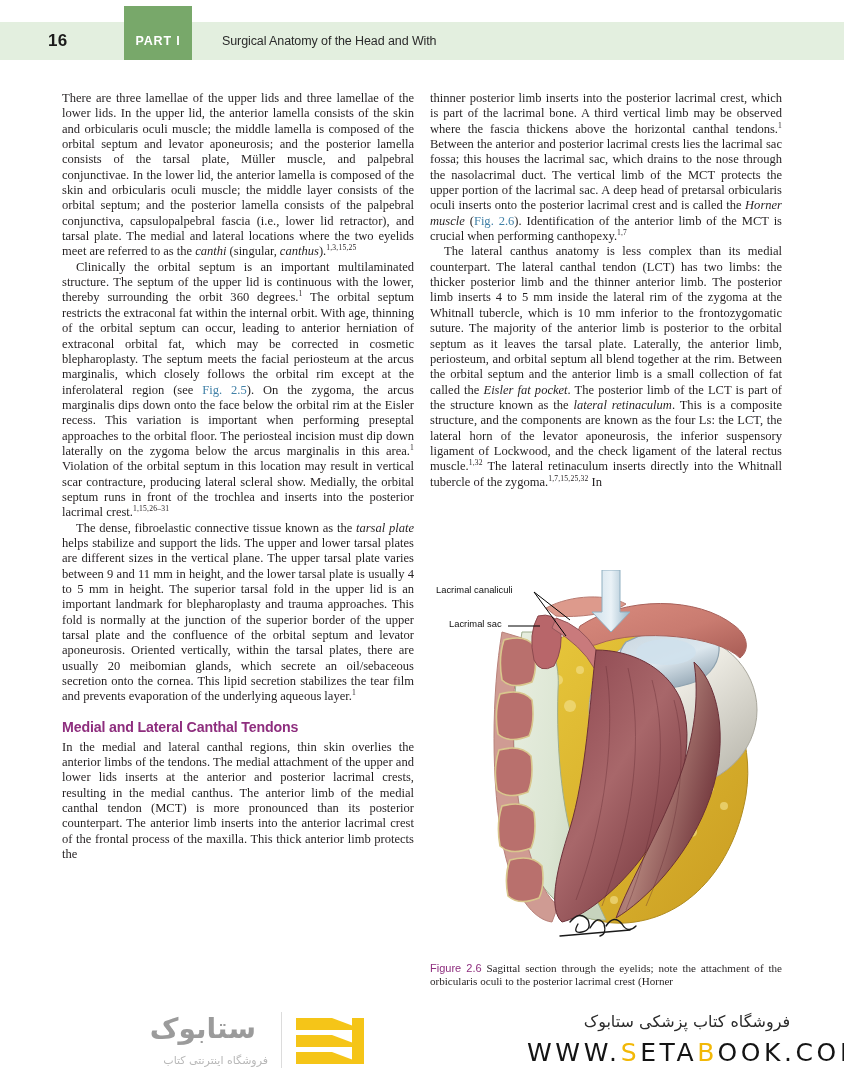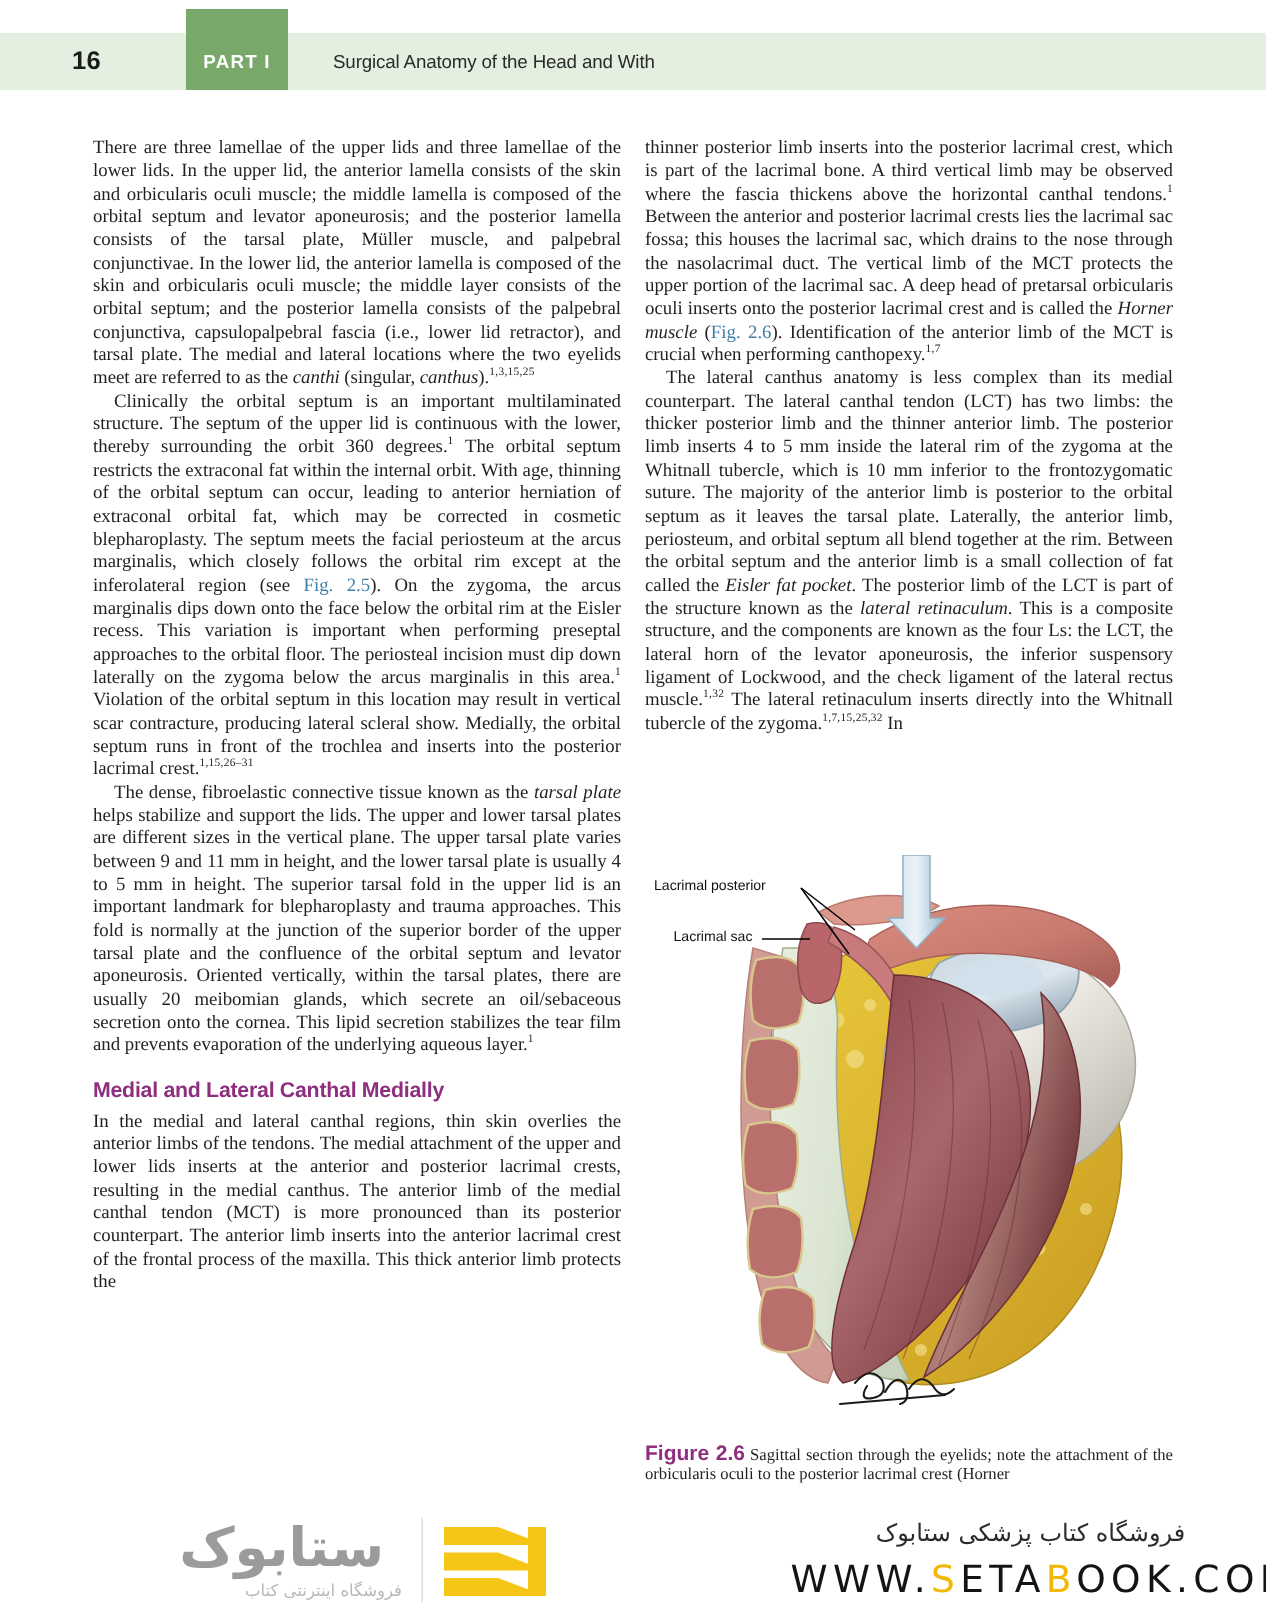--- a/index.html
+++ b/index.html
@@ -73,33 +73,33 @@
   }
   .lbl-canaliculi{left:6px;top:14px;}
   .lbl-sac{left:19px;top:48px;}
 
   .figcap{
     position:absolute;left:430px;top:962px;width:352px;
     font-size:11.1px;line-height:13.4px;text-align:justify;color:#231f20;
   }
   .figcap .fignum{
     font-family:"Liberation Sans", sans-serif;
-    font-weight:bold;color:#8e2e7e;font-size:14px;
+    font-weight:normal;color:#8e2e7e;font-size:11px;
   }
 
   
   .banner{
     position:absolute;left:0;top:1000px;width:844px;height:80px;
     background:#ffffff;
   }
   .logo-wrap{position:absolute;left:68px;top:8px;width:300px;height:66px;}
   .logo-word{
     position:absolute;right:112px;top:4px;
     font-family:"DejaVu Sans", sans-serif;
-    font-size:36px;font-weight:bold;color:#9b9b9b;
+    font-size:28px;font-weight:bold;color:#9b9b9b;
     direction:rtl;letter-spacing:-2px;
   }
   .logo-sub{
     position:absolute;right:100px;top:46px;
     font-family:"DejaVu Sans", sans-serif;
     font-size:11px;color:#b8b8b8;direction:rtl;
   }
   .logo-divider{
     position:absolute;right:86px;top:4px;width:1px;height:56px;background:#dcdcdc;
   }
@@ -128,21 +128,21 @@
   </div>
   <div class="rhtitle">Surgical Anatomy of the Head and With</div>
 </div>
 
 <div class="col col-left">
   <div id="left-body">
       <p><span>There are three lamellae of the upper lids and three lamellae of the lower lids. In the upper lid, the anterior lamella consists of the skin and orbicularis oculi muscle; the middle lamella is composed of the orbital septum and levator aponeurosis; and the posterior lamella consists of the tarsal plate, Müller muscle, and palpebral conjunctivae. In the lower lid, the anterior lamella is composed of the skin and orbicularis oculi muscle; the middle layer consists of the orbital septum; and the posterior lamella consists of the palpebral conjunctiva, capsulopalpebral fascia (i.e., lower lid retractor), and tarsal plate. The medial and lateral locations where the two eyelids meet are referred to as the </span><i>canthi</i><span> (singular, </span><i>canthus</i><span>).</span><sup class="ref">1,3,15,25</sup></p>
       <p class="ind"><span>Clinically the orbital septum is an important multilaminated structure. The septum of the upper lid is continuous with the lower, thereby surrounding the orbit 360 degrees.</span><sup class="ref">1</sup><span> The orbital septum restricts the extraconal fat within the internal orbit. With age, thinning of the orbital septum can occur, leading to anterior herniation of extraconal orbital fat, which may be corrected in cosmetic blepharoplasty. The septum meets the facial periosteum at the arcus marginalis, which closely follows the orbital rim except at the inferolateral region (see </span><span class="xref">Fig. 2.5</span><span>). On the zygoma, the arcus marginalis dips down onto the face below the orbital rim at the Eisler recess. This variation is important when performing preseptal approaches to the orbital floor. The periosteal incision must dip down laterally on the zygoma below the arcus marginalis in this area.</span><sup class="ref">1</sup><span> Violation of the orbital septum in this location may result in vertical scar contracture, producing lateral scleral show. Medially, the orbital septum runs in front of the trochlea and inserts into the posterior lacrimal crest.</span><sup class="ref">1,15,26–31</sup></p>
       <p class="ind"><span>The dense, fibroelastic connective tissue known as the </span><i>tarsal plate</i><span> helps stabilize and support the lids. The upper and lower tarsal plates are different sizes in the vertical plane. The upper tarsal plate varies between 9 and 11 mm in height, and the lower tarsal plate is usually 4 to 5 mm in height. The superior tarsal fold in the upper lid is an important landmark for blepharoplasty and trauma approaches. This fold is normally at the junction of the superior border of the upper tarsal plate and the confluence of the orbital septum and levator aponeurosis. Oriented vertically, within the tarsal plates, there are usually 20 meibomian glands, which secrete an oil/sebaceous secretion onto the cornea. This lipid secretion stabilizes the tear film and prevents evaporation of the underlying aqueous layer.</span><sup class="ref">1</sup></p>
     </div>
-  <h2 class="sect">Medial and Lateral Canthal Medially</h2>
+  <h2 class="sect">Medial and Lateral Canthal Tendons</h2>
   <div id="left-after">
       <p><span>In the medial and lateral canthal regions, thin skin overlies the anterior limbs of the tendons. The medial attachment of the upper and lower lids inserts at the anterior and posterior lacrimal crests, resulting in the medial canthus. The anterior limb of the medial canthal tendon (MCT) is more pronounced than its posterior counterpart. The anterior limb inserts into the anterior lacrimal crest of the frontal process of the maxilla. This thick anterior limb protects the</span></p>
     </div>
 </div>
 
 <div class="col col-right">
   <div id="right-body">
       <p><span>thinner posterior limb inserts into the posterior lacrimal crest, which is part of the lacrimal bone. A third vertical limb may be observed where the fascia thickens above the horizontal canthal tendons.</span><sup class="ref">1</sup><span> Between the anterior and posterior lacrimal crests lies the lacrimal sac fossa; this houses the lacrimal sac, which drains to the nose through the nasolacrimal duct. The vertical limb of the MCT protects the upper portion of the lacrimal sac. A deep head of pretarsal orbicularis oculi inserts onto the posterior lacrimal crest and is called the </span><i>Horner muscle</i><span> (</span><span class="xref">Fig. 2.6</span><span>). Identification of the anterior limb of the MCT is crucial when performing canthopexy.</span><sup class="ref">1,7</sup></p>
       <p class="ind"><span>The lateral canthus anatomy is less complex than its medial counterpart. The lateral canthal tendon (LCT) has two limbs: the thicker posterior limb and the thinner anterior limb. The posterior limb inserts 4 to 5 mm inside the lateral rim of the zygoma at the Whitnall tubercle, which is 10 mm inferior to the frontozygomatic suture. The majority of the anterior limb is posterior to the orbital septum as it leaves the tarsal plate. Laterally, the anterior limb, periosteum, and orbital septum all blend together at the rim. Between the orbital septum and the anterior limb is a small collection of fat called the </span><i>Eisler fat pocket</i><span>. The posterior limb of the LCT is part of the structure known as the </span><i>lateral retinaculum</i><span>. This is a composite structure, and the components are known as the four Ls: the LCT, the lateral horn of the levator aponeurosis, the inferior suspensory ligament of Lockwood, and the check ligament of the lateral rectus muscle.</span><sup class="ref">1,32</sup><span> The lateral retinaculum inserts directly into the Whitnall tubercle of the zygoma.</span><sup class="ref">1,7,15,25,32</sup><span> In</span></p>
     </div>
@@ -257,21 +257,21 @@
     </g>
 
     <g fill="none" stroke="#1a1a1a" stroke-width="1.4" stroke-linecap="round">
       <path d="M140 352 q10 -12 18 -2 q4 10 -6 12 q-10 2 -4 -8"></path>
       <path d="M160 358 q8 -14 14 -4 q3 10 -4 12"></path>
       <path d="M176 356 q8 -12 16 -2 q6 10 14 2"></path>
       <path d="M130 366 L 200 360"></path>
     </g>
   </svg>
 
-  <div class="fig-label lbl-canaliculi">Lacrimal posterior</div>
+  <div class="fig-label lbl-canaliculi">Lacrimal canaliculi</div>
   <div class="fig-label lbl-sac">Lacrimal sac</div>
 </div>
 
 <div class="figcap">
   <span class="fignum">Figure 2.6</span><span> Sagittal section through the eyelids; note the attachment of the orbicularis oculi to the posterior lacrimal crest (Horner</span>
 </div>
 
 <div class="banner">
   <div class="logo-wrap">
     <div class="logo-word">

